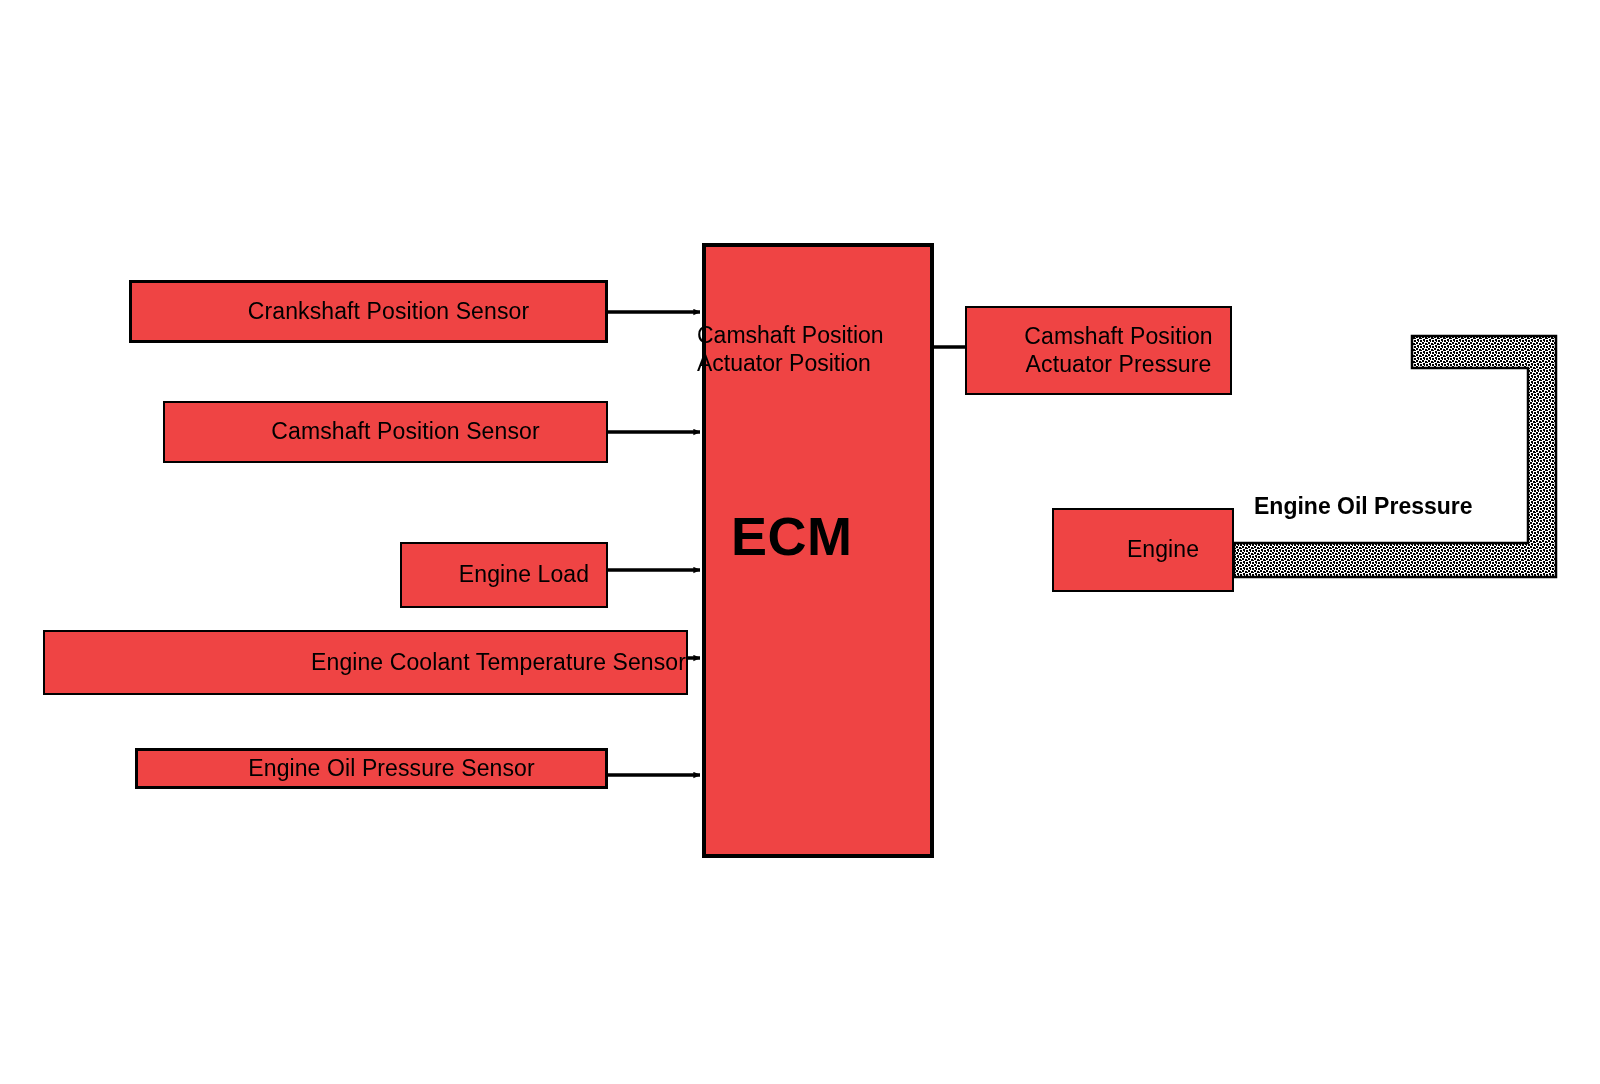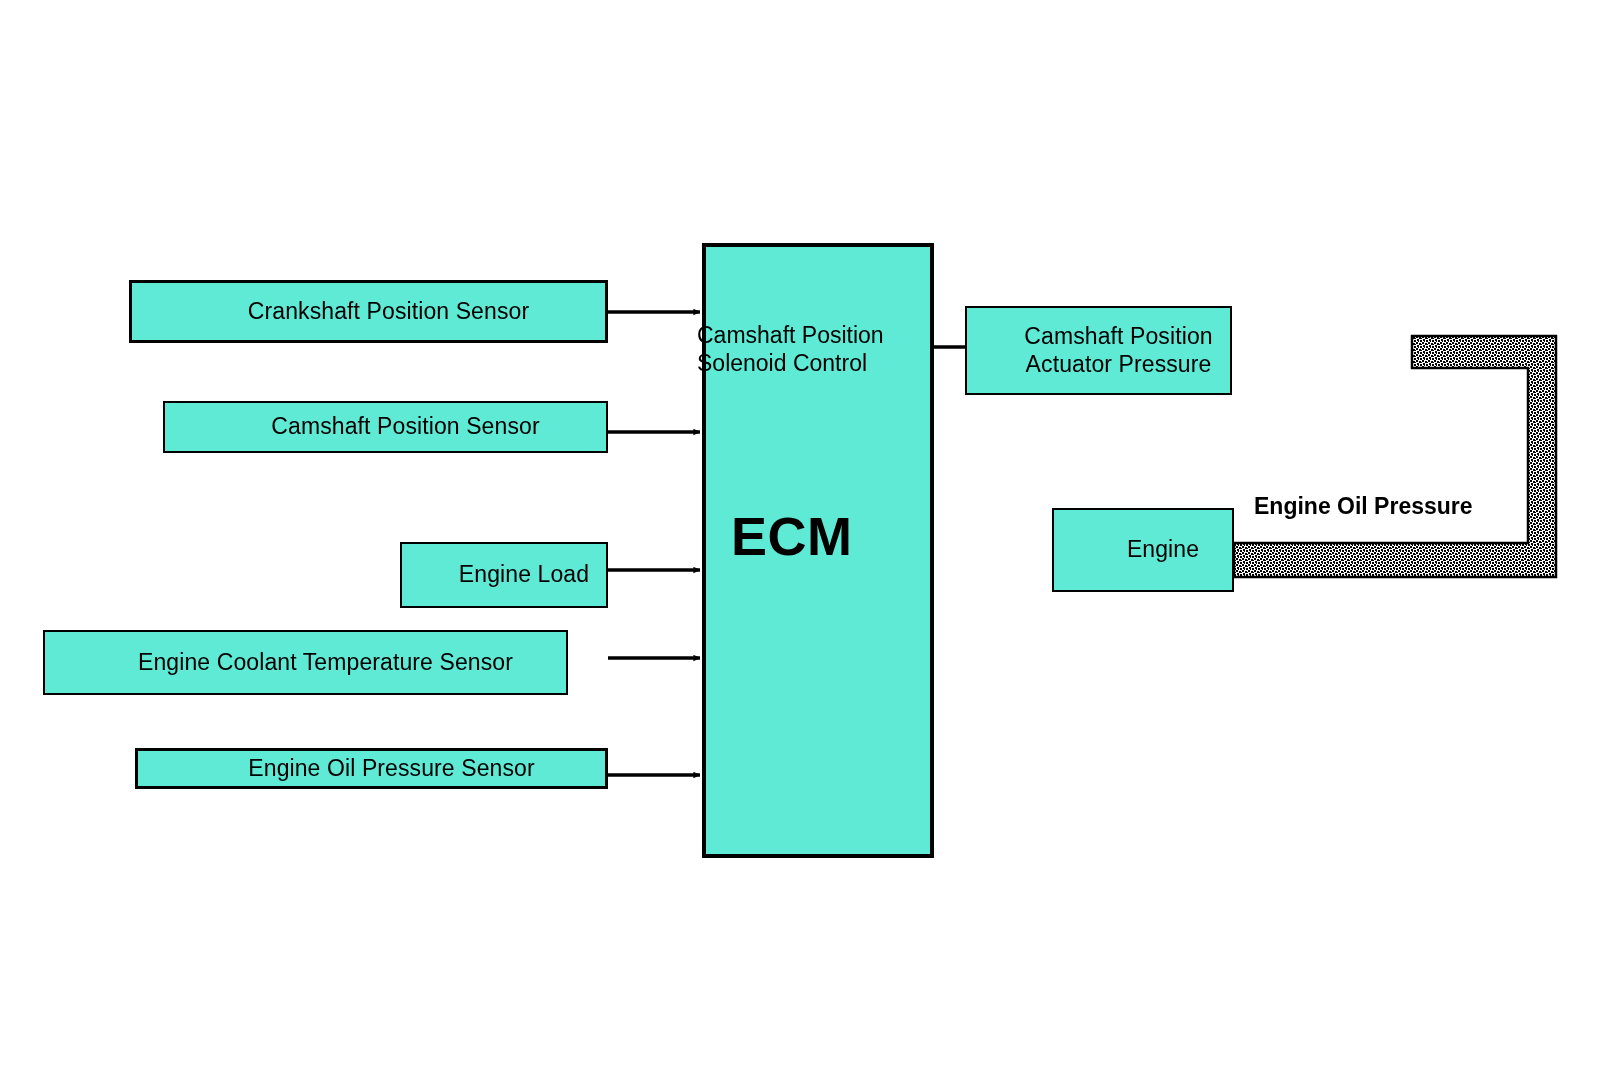--- a/index.html
+++ b/index.html
@@ -1,19 +1,19 @@
 <!DOCTYPE html>
 <html><head>
 <meta charset="utf-8">
 <style>
   html,body{margin:0;padding:0;background:#ffffff;}
   body{width:1600px;height:1084px;position:relative;overflow:hidden;
        font-family:"Liberation Sans","DejaVu Sans",sans-serif;color:#000;}
   #stage{position:absolute;left:0;top:0;width:1600px;height:1084px;}
-  .box{position:absolute;box-sizing:border-box;background:#5eead4;border:3px solid #000;
+  .box{position:absolute;box-sizing:border-box;background:#ef4444;border:3px solid #000;
        display:flex;align-items:center;justify-content:center;text-align:center;
        font-size:23px;line-height:1.18;letter-spacing:.1px;padding-left:40px;}
   .box.thin{border-width:2px;}
   .lbl{position:absolute;font-size:23px;font-weight:bold;white-space:nowrap;}
   .ecm-sub{position:absolute;font-size:23px;line-height:1.2;white-space:nowrap;}
   .ecm-big{position:absolute;font-size:54px;font-weight:bold;letter-spacing:.5px;}
   svg.overlay{position:absolute;left:0;top:0;width:1600px;height:1084px;overflow:visible;}
 </style>
 </head>
 <body>
@@ -49,41 +49,41 @@
       <line x1="608" y1="658" x2="700" y2="658"></line>
       <line x1="608" y1="775" x2="700" y2="775"></line>
       <line x1="934" y1="347" x2="981" y2="347"></line>
     </g>
   </svg>
 
   <div class="box" style="left:129px;top:280px;width:479px;height:63px;">
     <span>Crankshaft Position Sensor</span>
   </div>
 
-  <div class="box thin" style="left:163px;top:401px;width:445px;height:52px;text-align:right;">
+  <div class="box thin" style="left:163px;top:401px;width:445px;height:62px;text-align:right;">
     <span>Camshaft Position Sensor</span>
   </div>
 
   <div class="box thin" style="left:400px;top:542px;width:208px;height:66px;text-align:right;">
     <span>Engine Load</span>
   </div>
 
-  <div class="box thin" style="left:43px;top:630px;width:525px;height:65px;">
+  <div class="box thin" style="left:43px;top:630px;width:645px;height:65px;justify-content:flex-end;">
     <span>Engine Coolant Temperature Sensor</span>
   </div>
 
   <div class="box" style="left:135px;top:748px;width:473px;height:41px;">
     <span>Engine Oil Pressure Sensor</span>
   </div>
 
   <div class="box" style="left:702px;top:243px;width:232px;height:615px;border-width:4px;"></div>
 
   <div class="ecm-sub" style="left:697px;top:322px;">
     <div>Camshaft Position</div>
-    <div>Solenoid Control</div>
+    <div>Actuator Position</div>
   </div>
 
   <div class="ecm-big" style="left:731px;top:505px;text-align:right;">ECM</div>
 
   <div class="box thin" style="left:965px;top:306px;width:267px;height:89px;">
     <span>
       <span>Camshaft Position</span><br>
       <span>Actuator Pressure</span>
     </span>
   </div>

